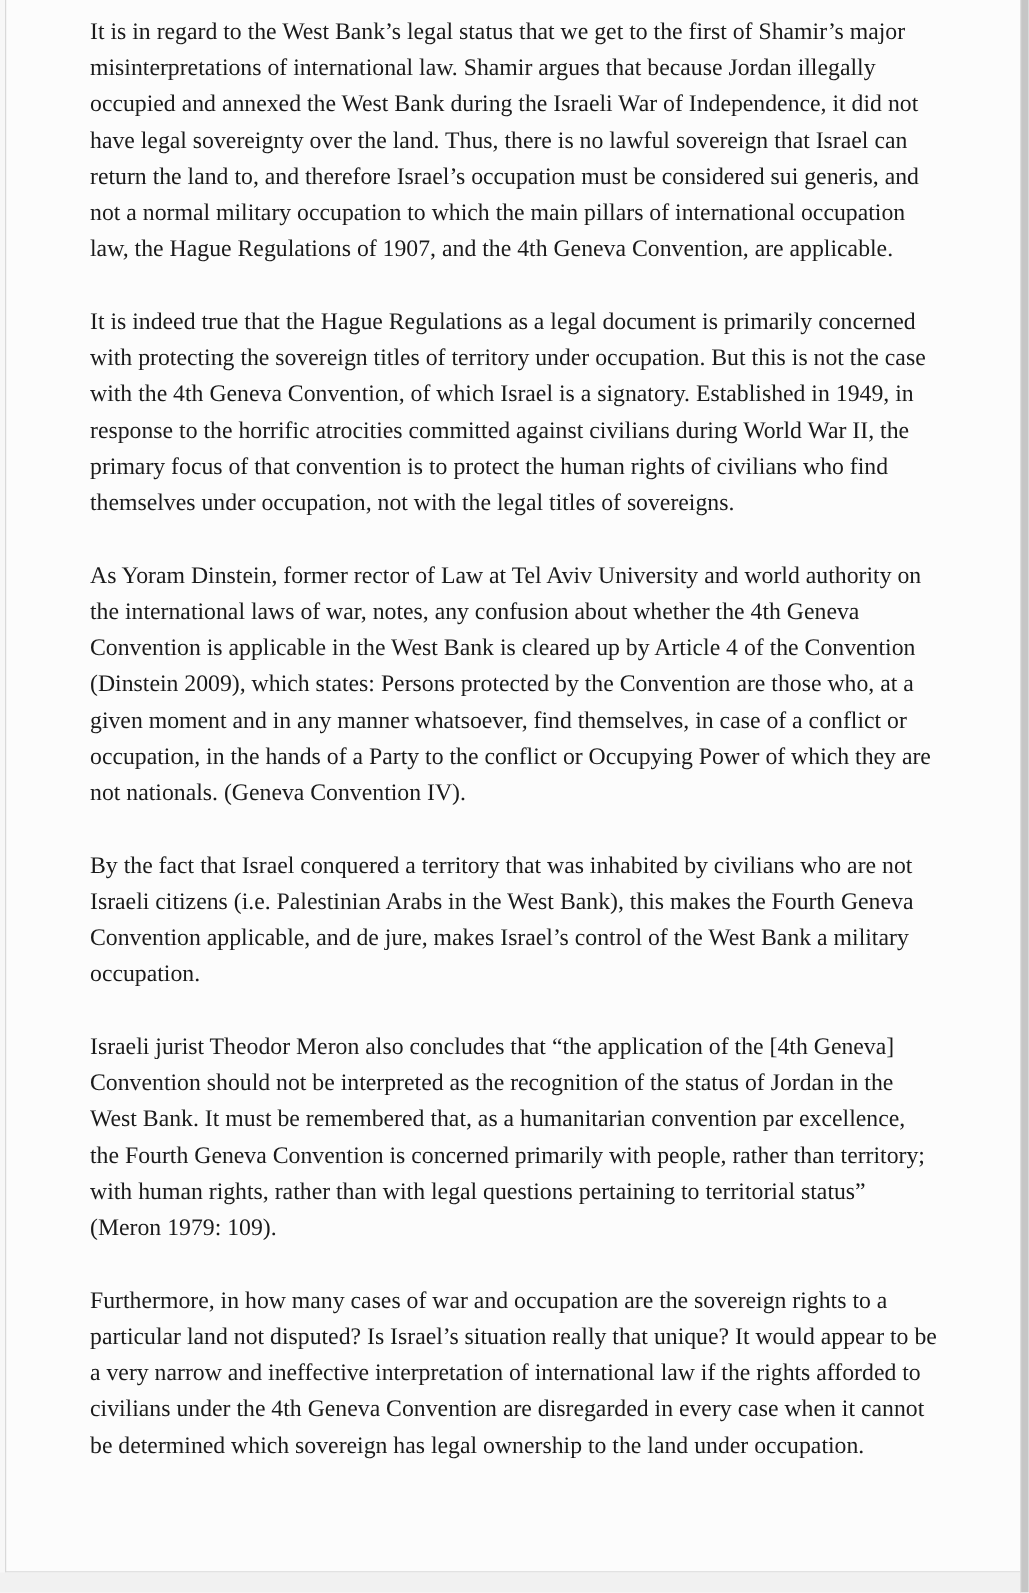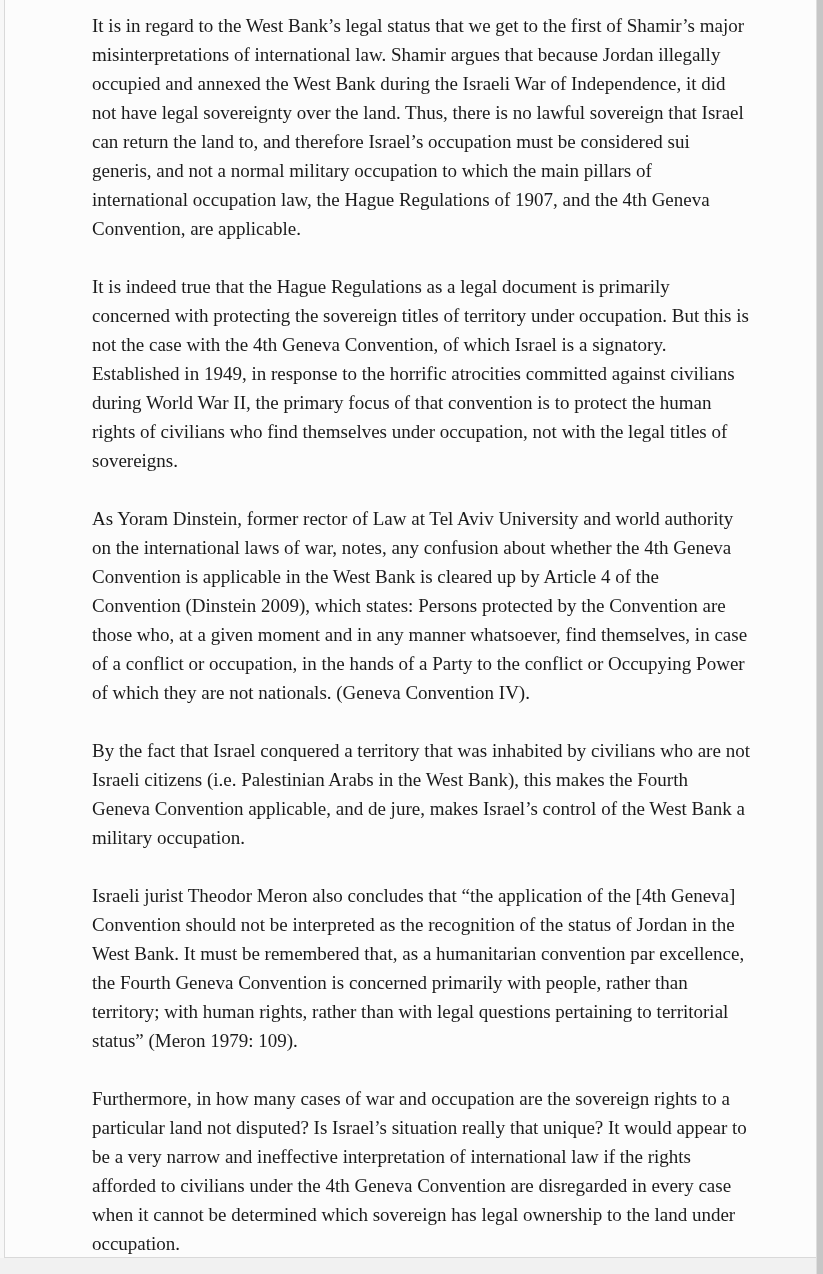--- a/index.html
+++ b/index.html
@@ -24,21 +24,20 @@
     position: absolute;
     left: 4px;
     top: 0;
     width: 812px;
     height: 1258px;
     box-sizing: border-box;
     background: #fcfcfc;
     border-left: 1px solid #d9d9d9;
     border-bottom: 1px solid #d9d9d9;
     overflow: hidden;
-    padding-left: 20px;
   }
   .article-body {
     box-sizing: border-box;
     width: 100%;
     padding: 11px 66px 0 67px;
     color: #1b1b1b;
     font-size: 19px;
     line-height: 29px;
   }
   .article-body p {

